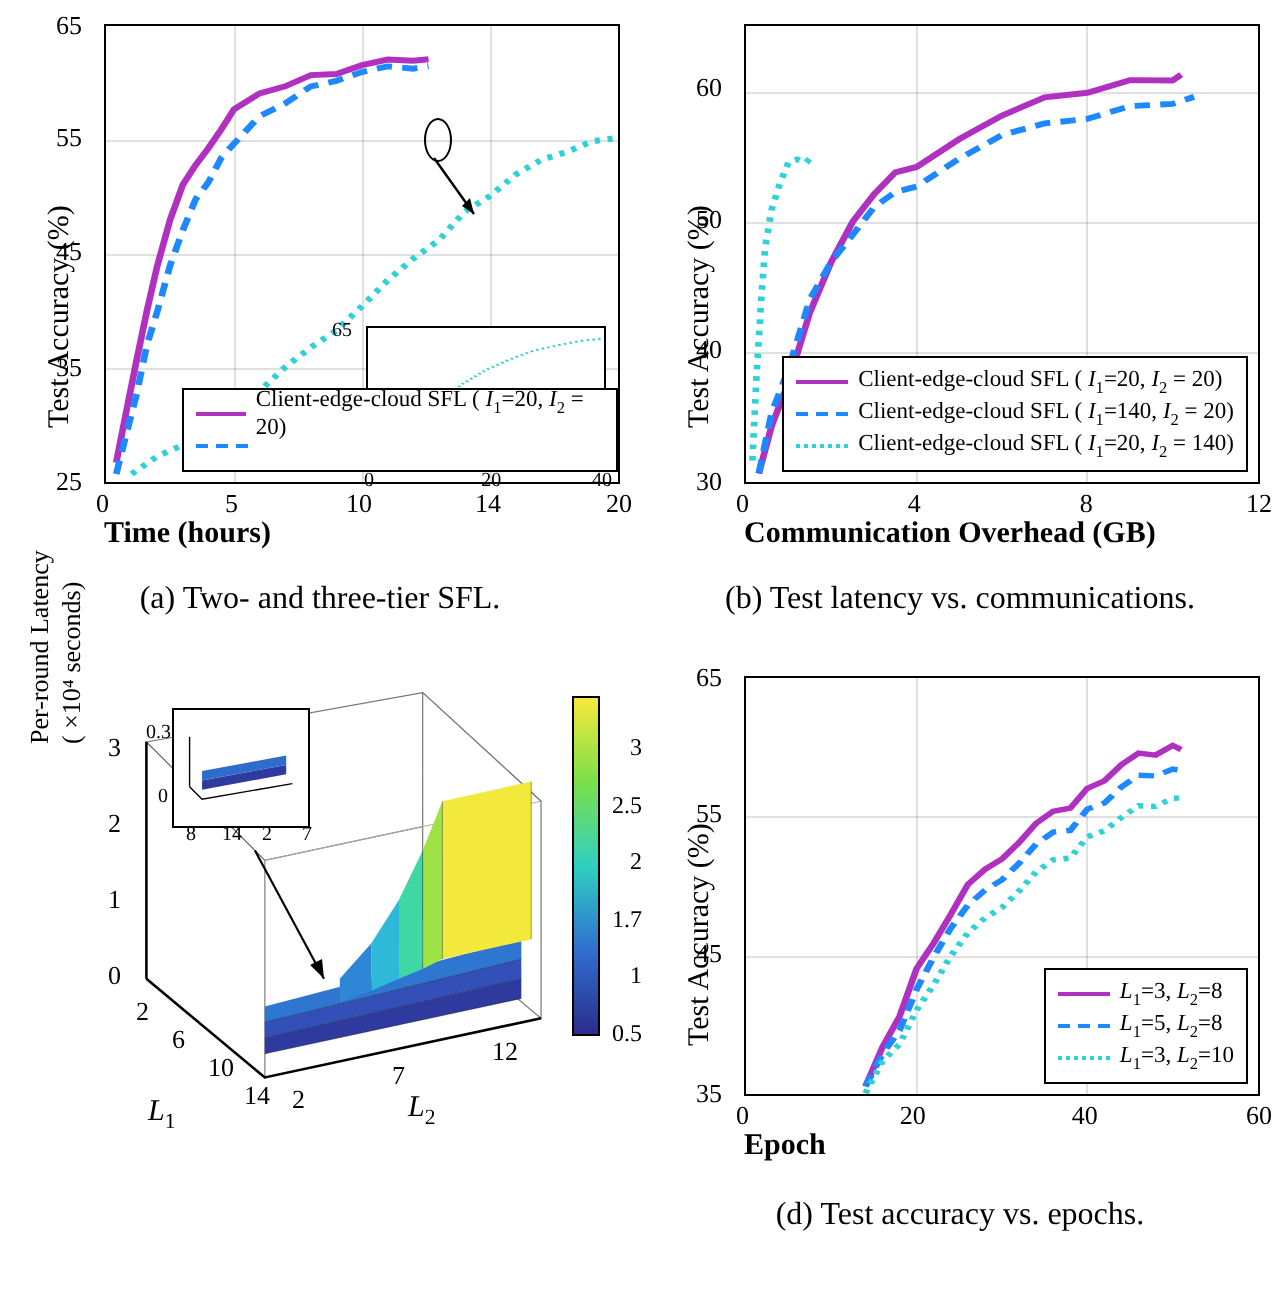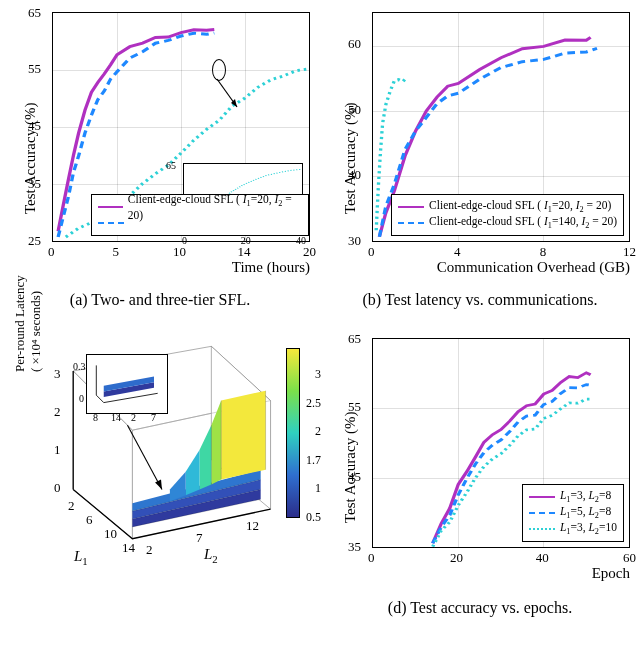--- a/index.html
+++ b/index.html
@@ -31,21 +31,22 @@
     position: absolute;
     transform: rotate(-90deg);
     transform-origin: left top;
     font-size: 15px;
     white-space: nowrap;
   }
   .xlabel {
     position: absolute;
     font-size: 15px;
     width: 100%;
-    text-align: right;
+    text-align: left;
+    font-weight: bold;
   }
   .tick { position: absolute; font-size: 13px; color:#000; }
   .gridline { position:absolute; background: rgba(0,0,0,0.12); }
 
   
   .legend {
     position:absolute;
     background:#fff;
     border:1px solid #000;
     font-size:11.5px;
@@ -165,20 +166,24 @@
           <polyline id="b-s3" fill="none" stroke="#2dd1d6" stroke-width="1.3" stroke-dasharray="1 1.5" points="1.25,95.29 2.08,76.30 2.92,60.89 3.75,48.45 5.00,40.25 6.67,34.38 8.33,29.75 10.00,29.24 11.67,30.06 12.50,29.06"></polyline>
         </svg>
         <div class="legend" style="right:5px; bottom:5px;">
           <div class="row">
               <span class="swatch c1"></span>
               <span>Client-edge-cloud SFL ( <span class="ital">I</span><sub>1</sub>=20, <span class="ital">I</span><sub>2</sub> = 20)</span>
             </div>
           <div class="row">
               <span class="swatch c2 dash"></span>
               <span>Client-edge-cloud SFL ( <span class="ital">I</span><sub>1</sub>=140, <span class="ital">I</span><sub>2</sub> = 20)</span>
+            </div>
+          <div class="row">
+              <span class="swatch c3 dot"></span>
+              <span>Client-edge-cloud SFL ( <span class="ital">I</span><sub>1</sub>=20, <span class="ital">I</span><sub>2</sub> = 140)</span>
             </div>
         </div>
       </div>
       <span class="tick" style="left:-24px; bottom:-7px;">30</span>
       <span class="tick" style="left:-24px; bottom:calc(28.6% - 7px);">40</span>
       <span class="tick" style="left:-24px; bottom:calc(57.1% - 7px);">50</span>
       <span class="tick" style="left:-24px; bottom:calc(85.7% - 7px);">60</span>
       <span class="tick" style="bottom:-18px; left:-4px;">0</span>
       <span class="tick" style="bottom:-18px; left:calc(33.3% - 4px);">4</span>
       <span class="tick" style="bottom:-18px; left:calc(66.6% - 4px);">8</span>
@@ -242,21 +247,21 @@
 
       <div style="position:absolute; left:-2px; top:42px; font-size:13px; transform:rotate(-90deg); transform-origin:left top; white-space:nowrap;">
         <span>Per-round Latency</span>
       </div>
       <div style="position:absolute; left:14px; top:42px; font-size:13px; transform:rotate(-90deg); transform-origin:left top; white-space:nowrap;">
         <span>( ×10⁴ seconds)</span>
       </div>
       <div style="position:absolute; left:60px; top:218px; font-size:15px;"><span class="ital">L</span><sub>1</sub></div>
       <div style="position:absolute; left:190px; top:216px; font-size:15px;"><span class="ital">L</span><sub>2</sub></div>
 
-      <div class="inset" style="left:72px; top:24px; width:82px; height:60px; border:1px solid #000;">
+      <div class="inset" style="left:72px; top:24px; width:69px; height:60px; border:1px solid #000;">
         <svg viewBox="0 0 86 60" style="width:100%;height:100%">
           <polygon points="18,44 72,34 72,28 18,38" fill="#2f3a9e"></polygon>
           <polygon points="18,38 72,28 72,22 18,32" fill="#2e6ccc"></polygon>
           <polyline points="10,42 18,50 76,40" stroke="#000" stroke-width="0.9" fill="none"></polyline>
           <line x1="10" y1="42" x2="10" y2="10" stroke="#000" stroke-width="0.9"></line>
         </svg>
         <span class="itick" style="left:-14px; top:6px;">0.3</span>
         <span class="itick" style="left:-8px; top:38px;">0</span>
         <span class="itick" style="left:6px; bottom:-10px;">8</span>
         <span class="itick" style="left:24px; bottom:-10px;">14</span>

